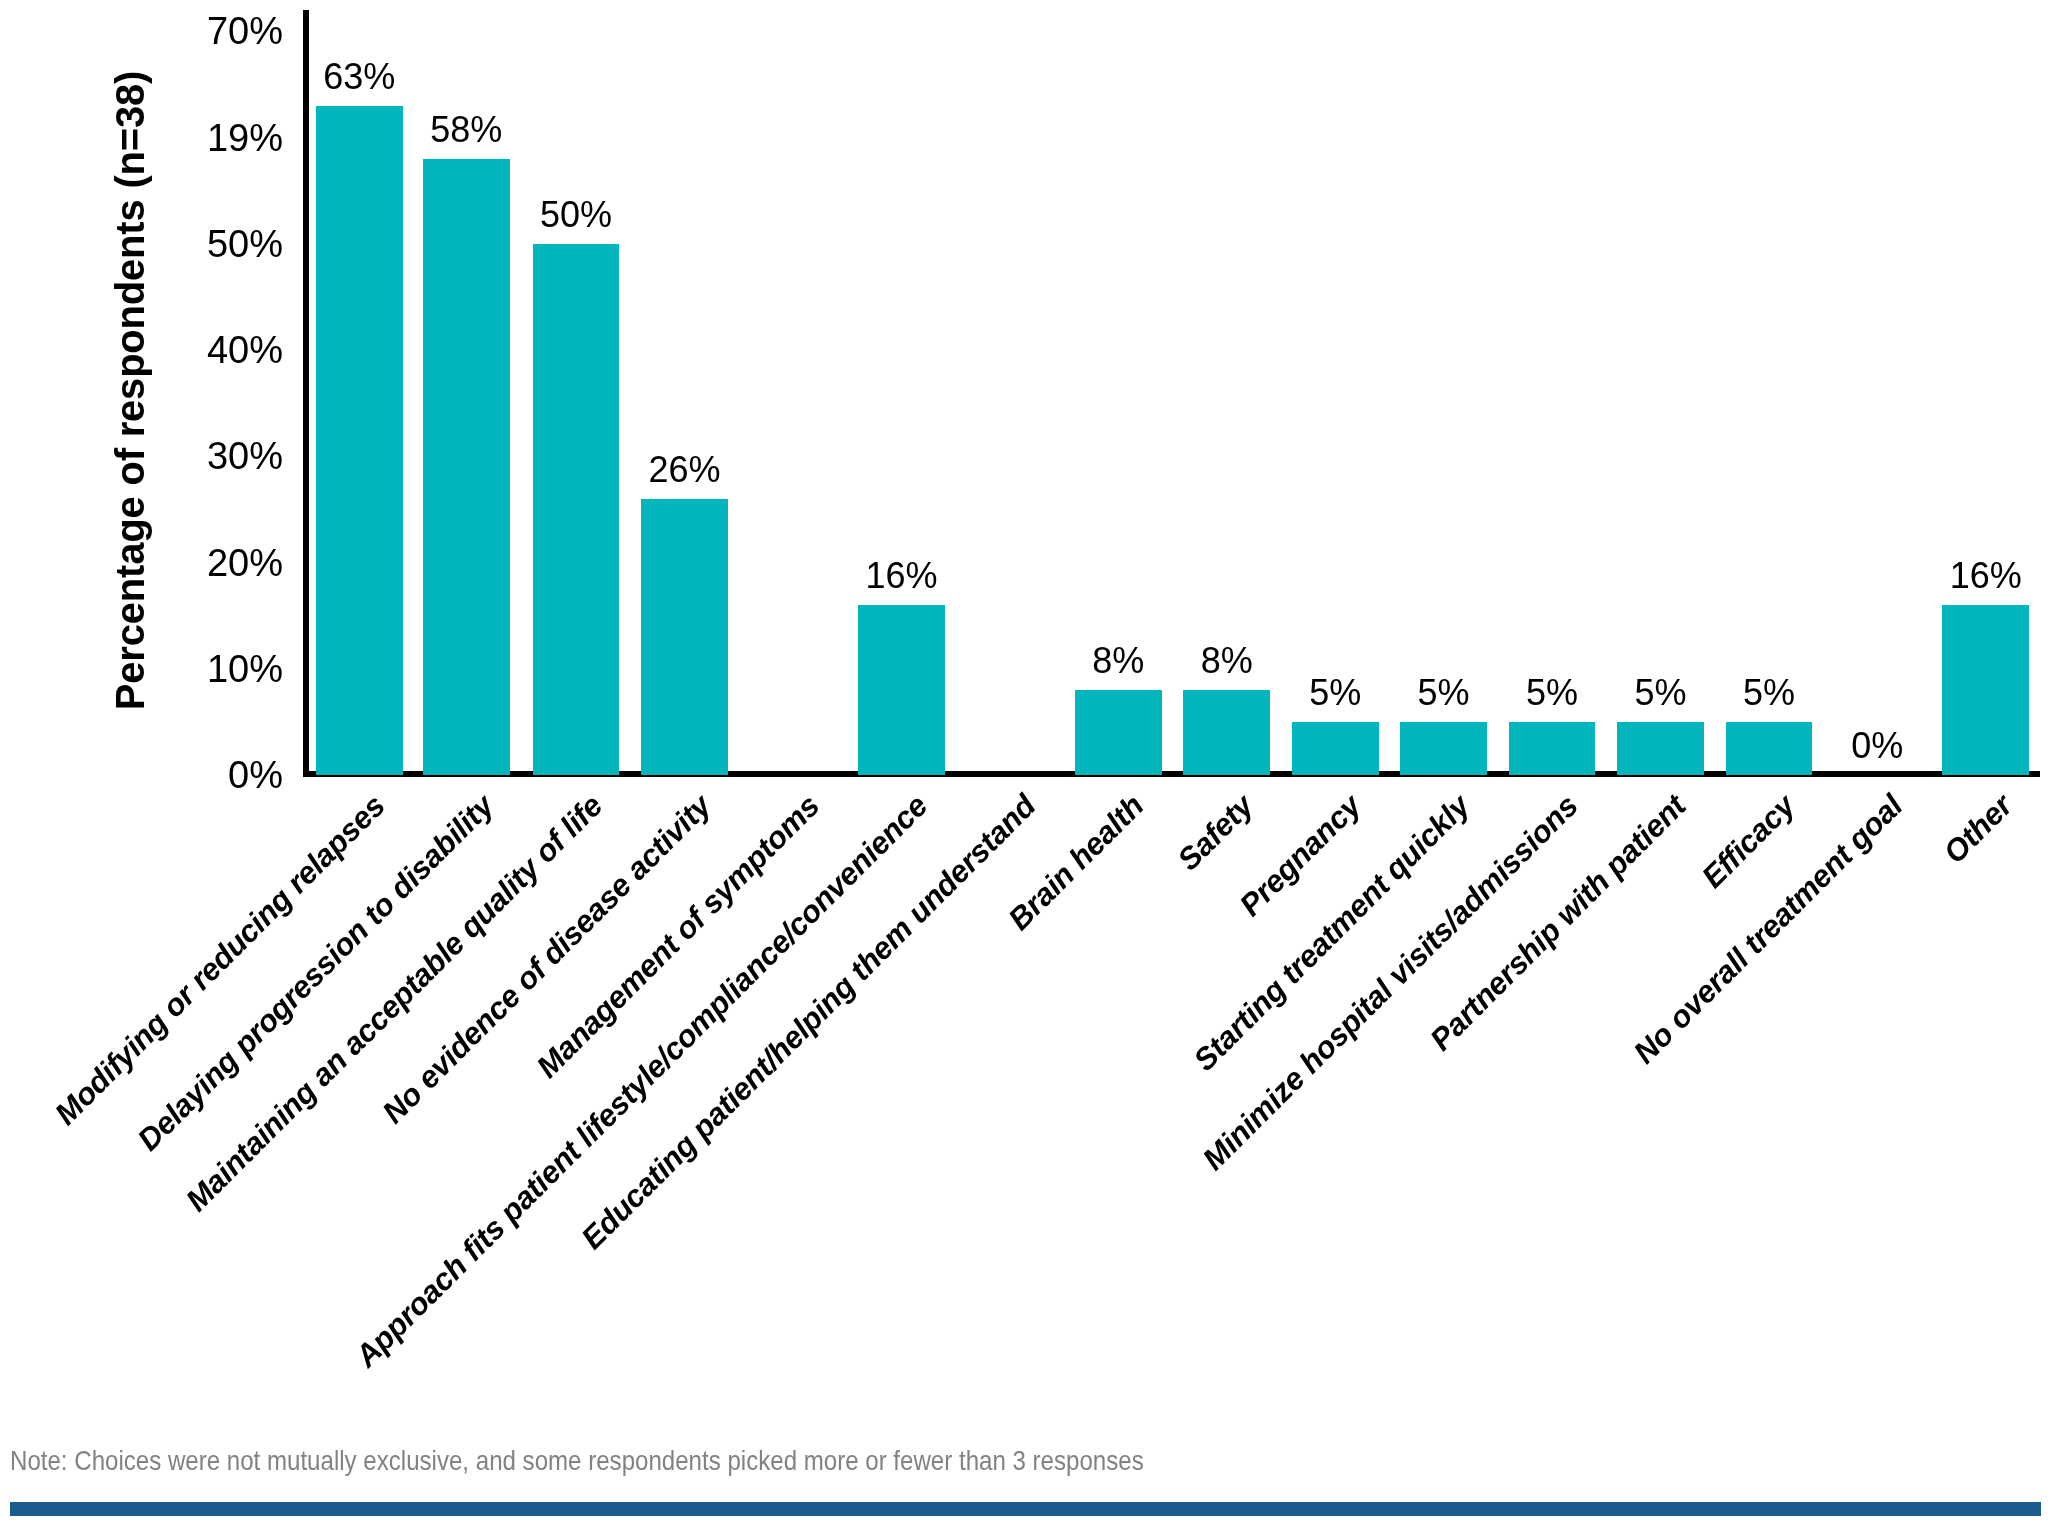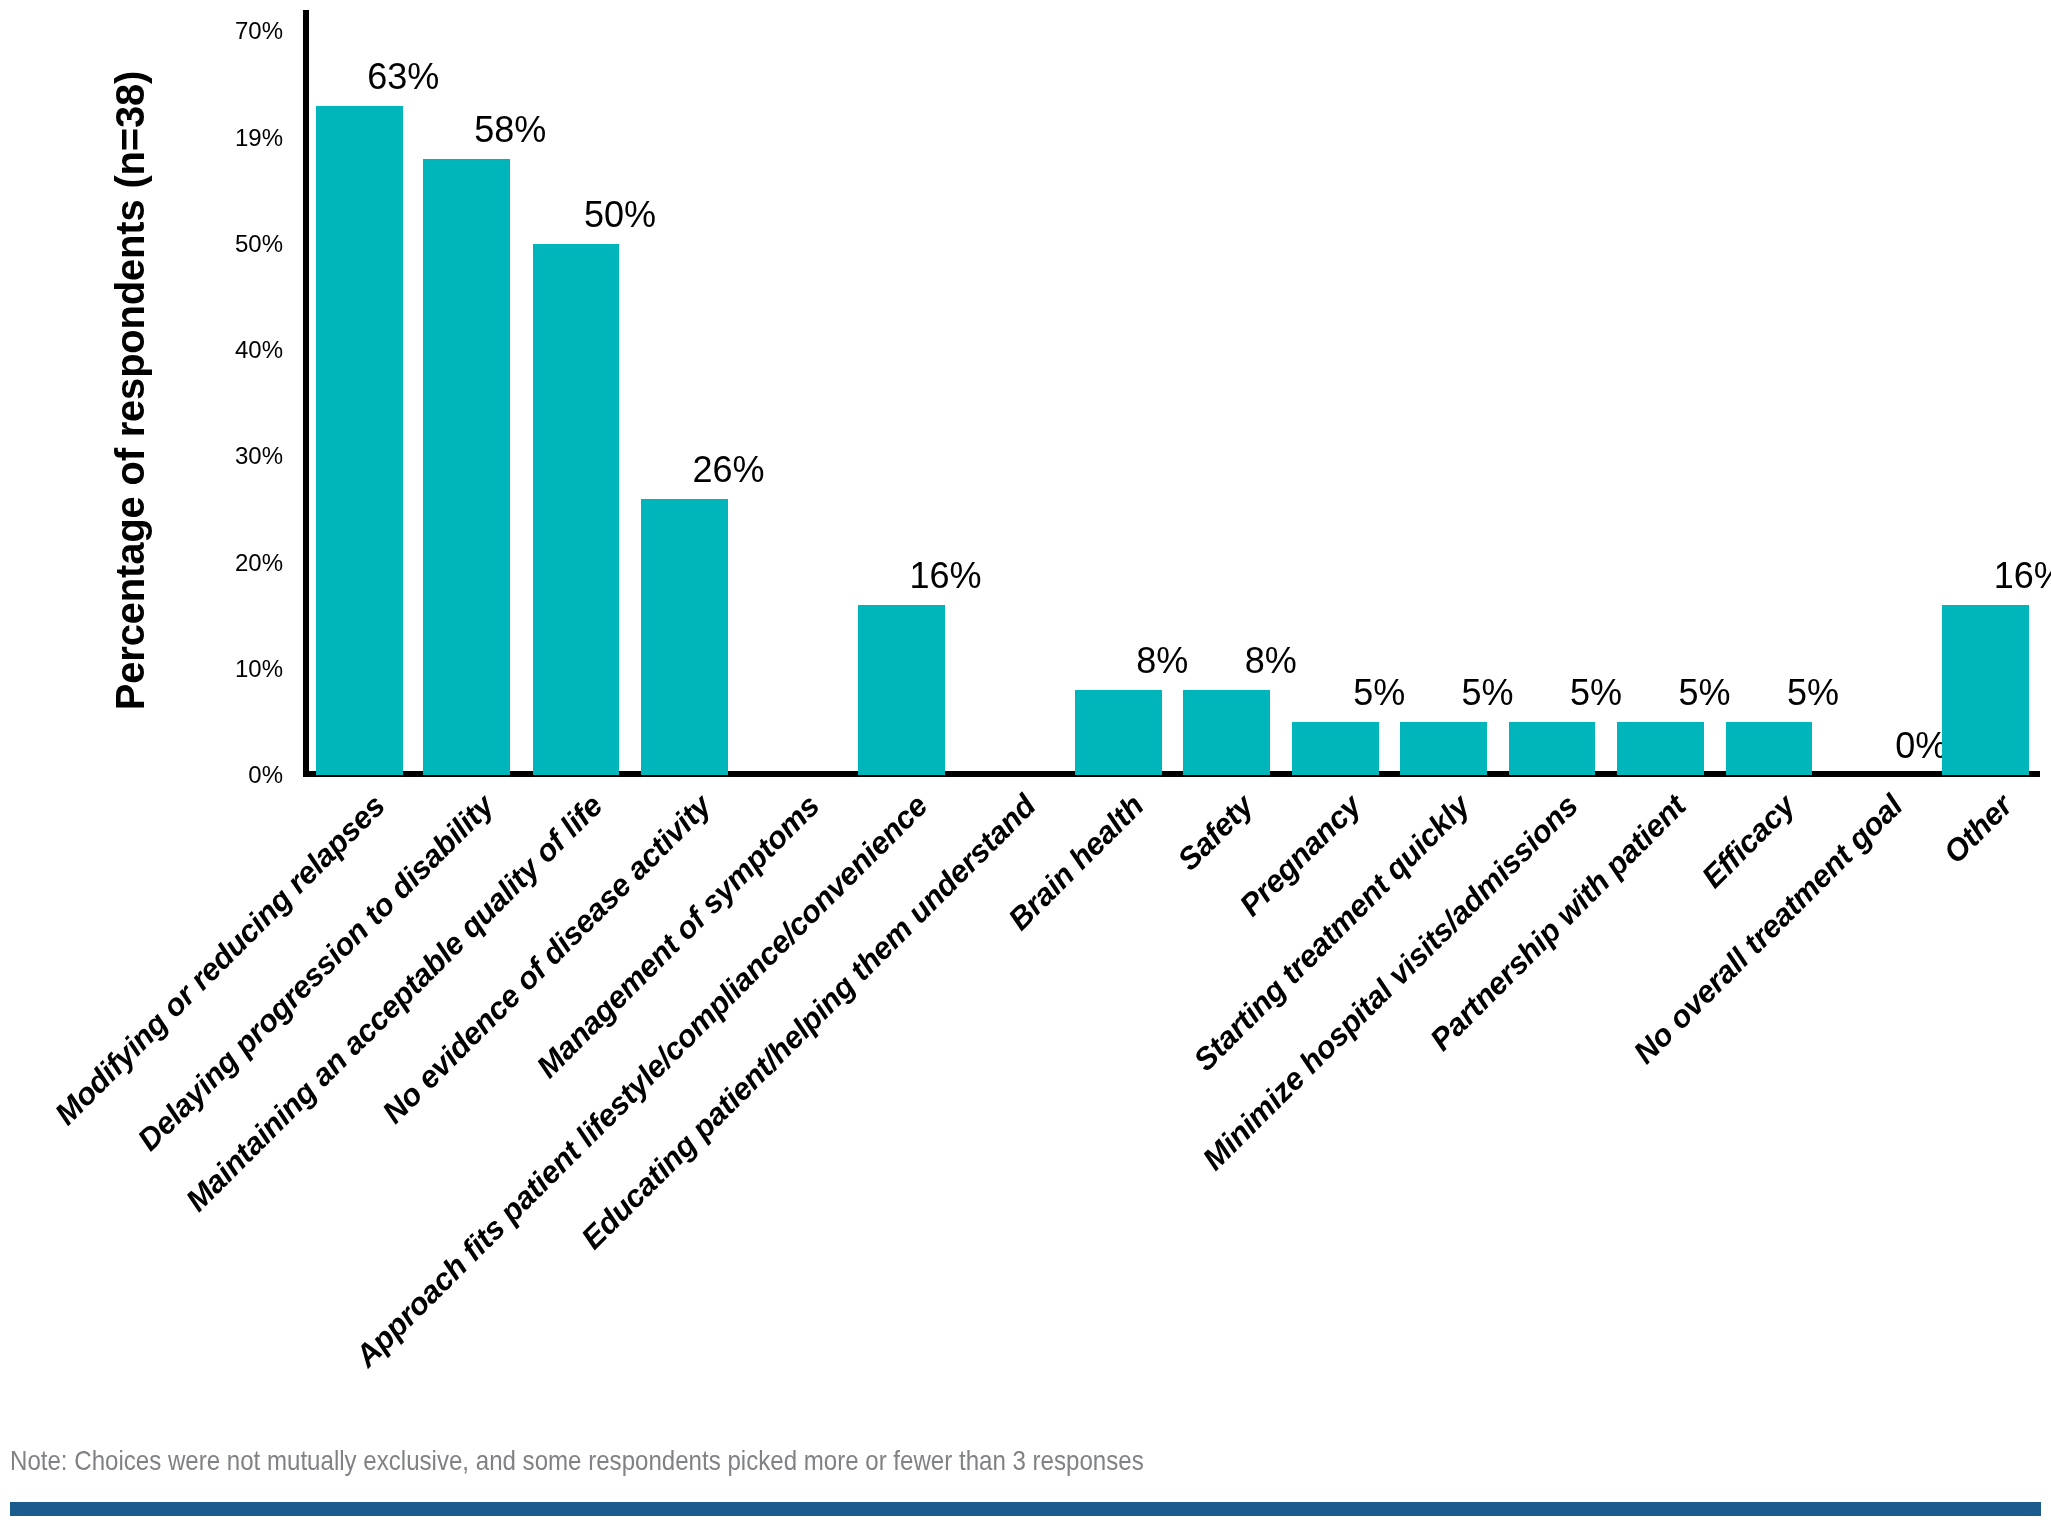--- a/index.html
+++ b/index.html
@@ -66,21 +66,21 @@
     width: 1737px;
     height: 6px;
     background: #000000;
   }
 
   .ytick {
     position: absolute;
     right: 100%;
     transform: translateY(-50%);
     padding-right: 22px;
-    font-size: 24px;
+    font-size: 38px;
     color: #000000;
     white-space: nowrap;
     text-align: right;
     width: 170px;
   }
 
   
   .bar-slot {
     position: absolute;
     bottom: 0;
@@ -93,21 +93,20 @@
     width: 80%;
     background: #00b6bb;
   }
   .bar-value {
     position: absolute;
     left: 50%;
     transform: translateX(-50%);
     font-size: 36px;
     color: #000000;
     white-space: nowrap;
-    margin-left: 44px;
   }
 
   
   .xtick {
     position: absolute;
     top: 788px;
     transform-origin: left top;
     transform: rotate(45deg);
     font-size: 31px;
     font-weight: bold;

